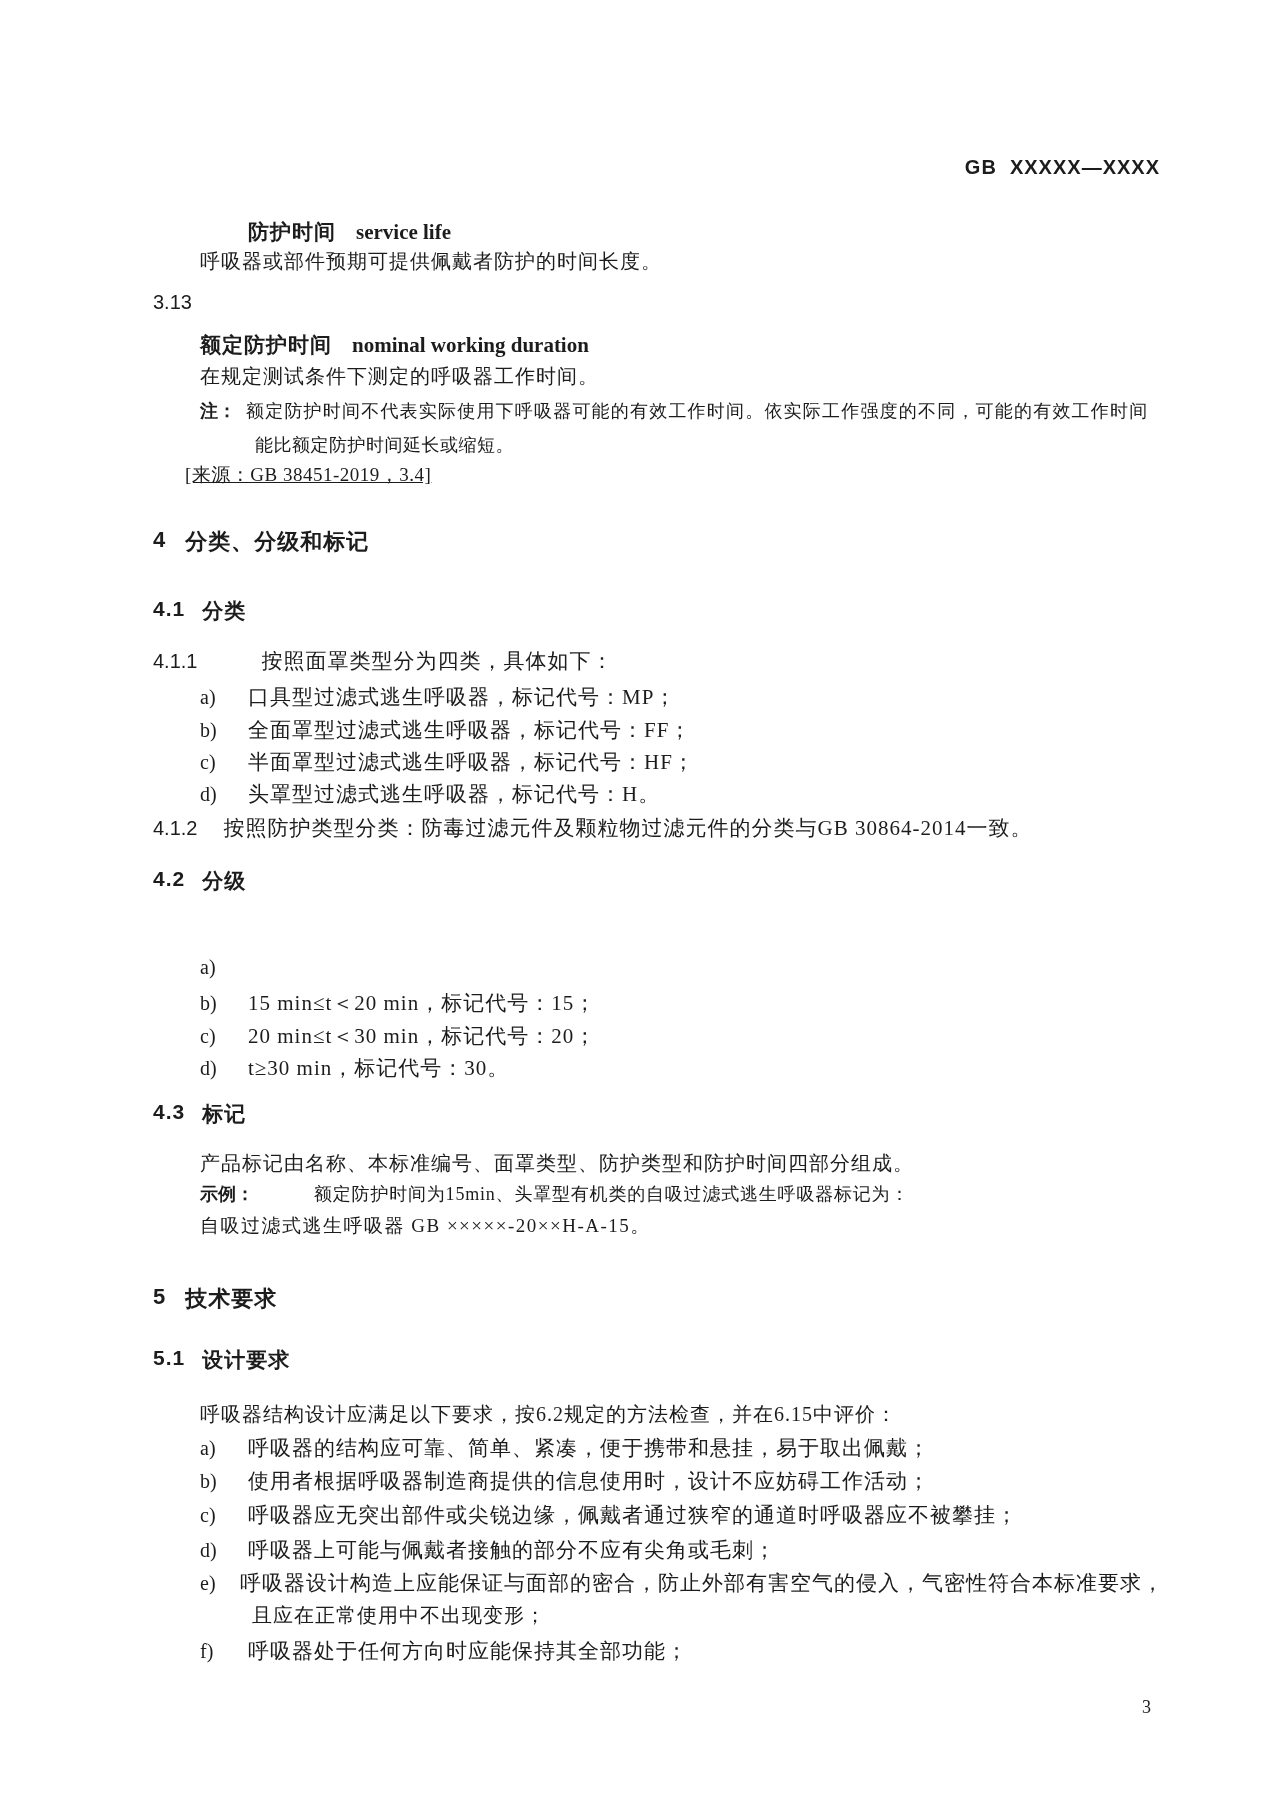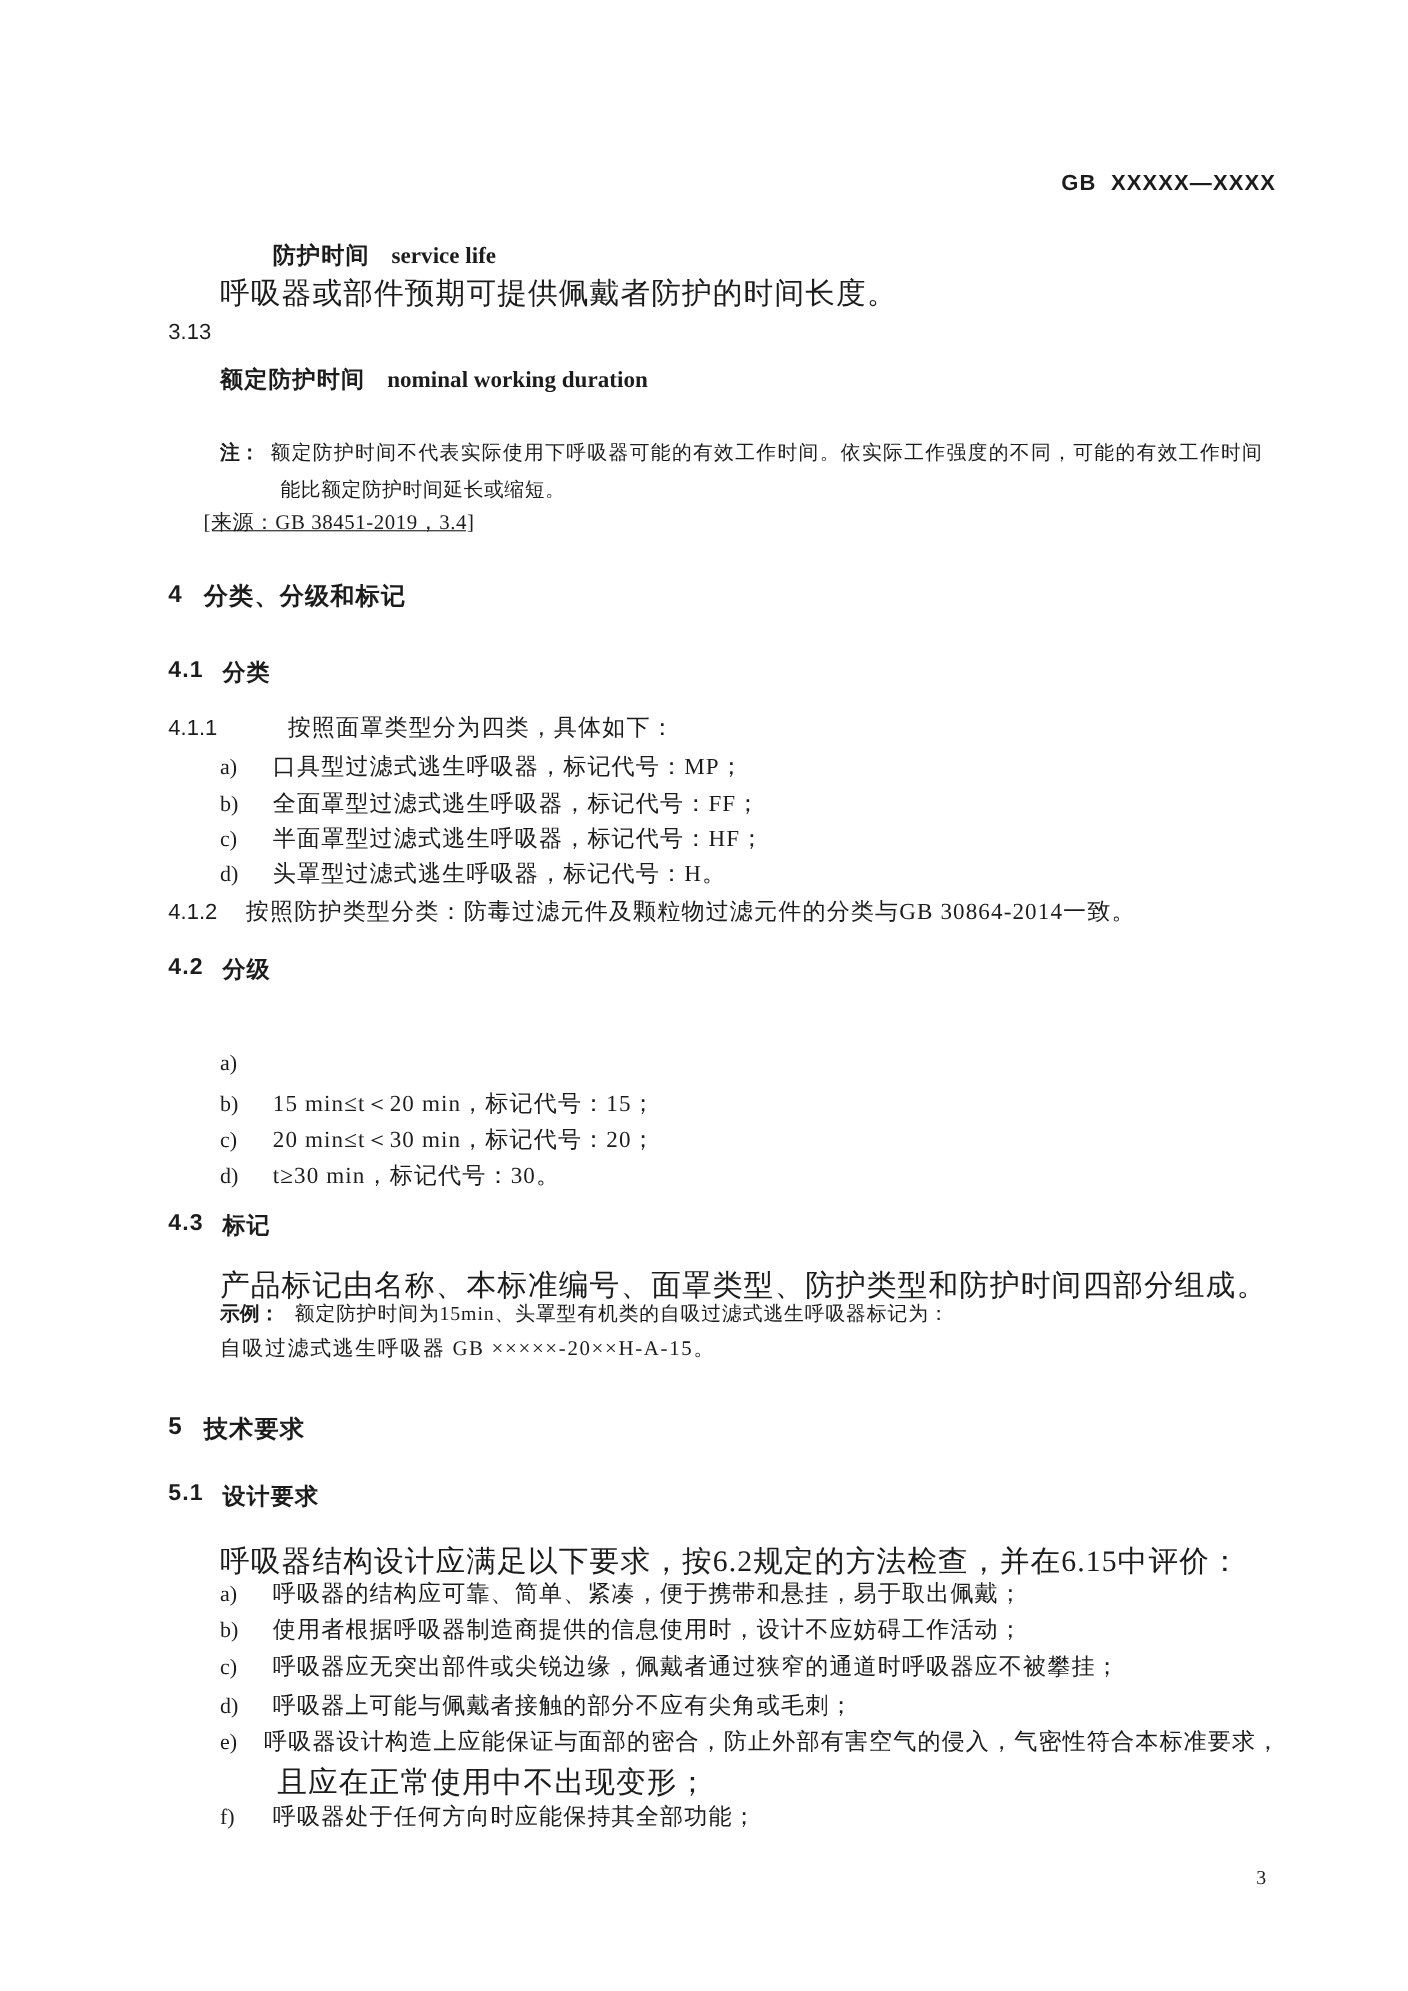--- a/index.html
+++ b/index.html
@@ -8,42 +8,42 @@
     width:1280px;height:1810px;
     margin:0 auto;
     background:#ffffff;
     color:#1c1c1c;
     overflow:hidden;
   }
   .abs{position:absolute;white-space:nowrap;}
   .sans{font-family:"Liberation Sans","DejaVu Sans",sans-serif;}
   .serif{font-family:"Liberation Serif","DejaVu Serif",serif;}
   .doccode{font-size:20px;font-weight:700;letter-spacing:1px;white-space:pre;}
-  .body{font-size:27px;letter-spacing:1px;}
+  .body{font-size:20px;letter-spacing:1px;}
   .small{font-size:18px;letter-spacing:0.5px;}
   .src{font-size:19px;letter-spacing:0.5px;}
   .h1row{font-size:22px;font-weight:700;letter-spacing:1px;display:flex;}
   .h2row{font-size:21px;font-weight:700;letter-spacing:1px;display:flex;}
   .numgap1{margin-right:19px;}
   .numgap2{margin-right:17px;}
   .clausenum{font-size:20px;font-weight:400;}
   .clauserow{display:flex;align-items:baseline;}
   .clauserow .cnum{font-family:"Liberation Sans","DejaVu Sans",sans-serif;font-size:20px;margin-right:26px;}
   .clauserow .ctext{font-family:"Liberation Serif","DejaVu Serif",serif;font-size:21px;letter-spacing:1px;}
   .li{display:flex;align-items:baseline;}
   .li .letter{font-family:"Liberation Serif","DejaVu Serif",serif;font-size:20px;width:48px;flex:0 0 48px;}
   .li .ltext{font-family:"Liberation Serif","DejaVu Serif",serif;font-size:21px;letter-spacing:1px;}
   .li.tight .letter{width:40px;flex:0 0 40px;}
   .termhead{display:flex;align-items:baseline;}
   .termhead .zh{font-family:"Liberation Sans","DejaVu Sans",sans-serif;font-size:21px;font-weight:700;letter-spacing:1px;margin-right:20px;}
   .termhead .en{font-family:"Liberation Serif","DejaVu Serif",serif;font-size:21px;font-weight:700;}
   .noterow{display:flex;align-items:baseline;}
   .noterow .nlabel{font-family:"Liberation Sans","DejaVu Sans",sans-serif;font-size:18px;font-weight:700;width:46px;flex:0 0 46px;}
   .noterow .ntext{font-family:"Liberation Serif","DejaVu Serif",serif;font-size:18px;letter-spacing:1.2px;}
-  .exrow{display:flex;align-items:baseline;}
+  .exrow{display:flex;align-items:baseline;gap:46px;}
   .exrow .xlabel{font-family:"Liberation Sans","DejaVu Sans",sans-serif;font-size:18px;font-weight:700;margin-right:14px;}
   .exrow .xtext{font-family:"Liberation Serif","DejaVu Serif",serif;font-size:18px;letter-spacing:0.8px;}
   .extext2{font-size:19px;letter-spacing:1.5px;}
   .pagenum{font-size:18px;}
 </style>
 </head>
 <body>
 
 <div class="page">
 
@@ -53,20 +53,21 @@
     <span class="zh">防护时间</span>
     <span class="en">service life</span>
   </div>
   <div class="abs serif body" style="left:200px;top:248px;">呼吸器或部件预期可提供佩戴者防护的时间长度。</div>
 
   <div class="abs sans clausenum" style="left:153px;top:291px;">3.13</div>
   <div class="abs termhead" style="left:200px;top:331px;">
     <span class="zh">额定防护时间</span>
     <span class="en">nominal working duration</span>
   </div>
+  <div class="abs serif body" style="left:200px;top:363px;">在规定测试条件下测定的呼吸器工作时间。</div>
 
   <div class="abs noterow" style="left:200px;top:399px;">
     <span class="nlabel">注：</span>
     <span class="ntext">额定防护时间不代表实际使用下呼吸器可能的有效工作时间。依实际工作强度的不同，可能的有效工作时间</span>
   </div>
   <div class="abs serif small" style="left:255px;top:433px;">能比额定防护时间延长或缩短。</div>
 
   <div class="abs serif src" style="left:185px;top:462px;text-decoration:underline;">[来源：GB 38451-2019，3.4]</div>
 
   <div class="abs sans h1row" style="left:153px;top:527px;">

